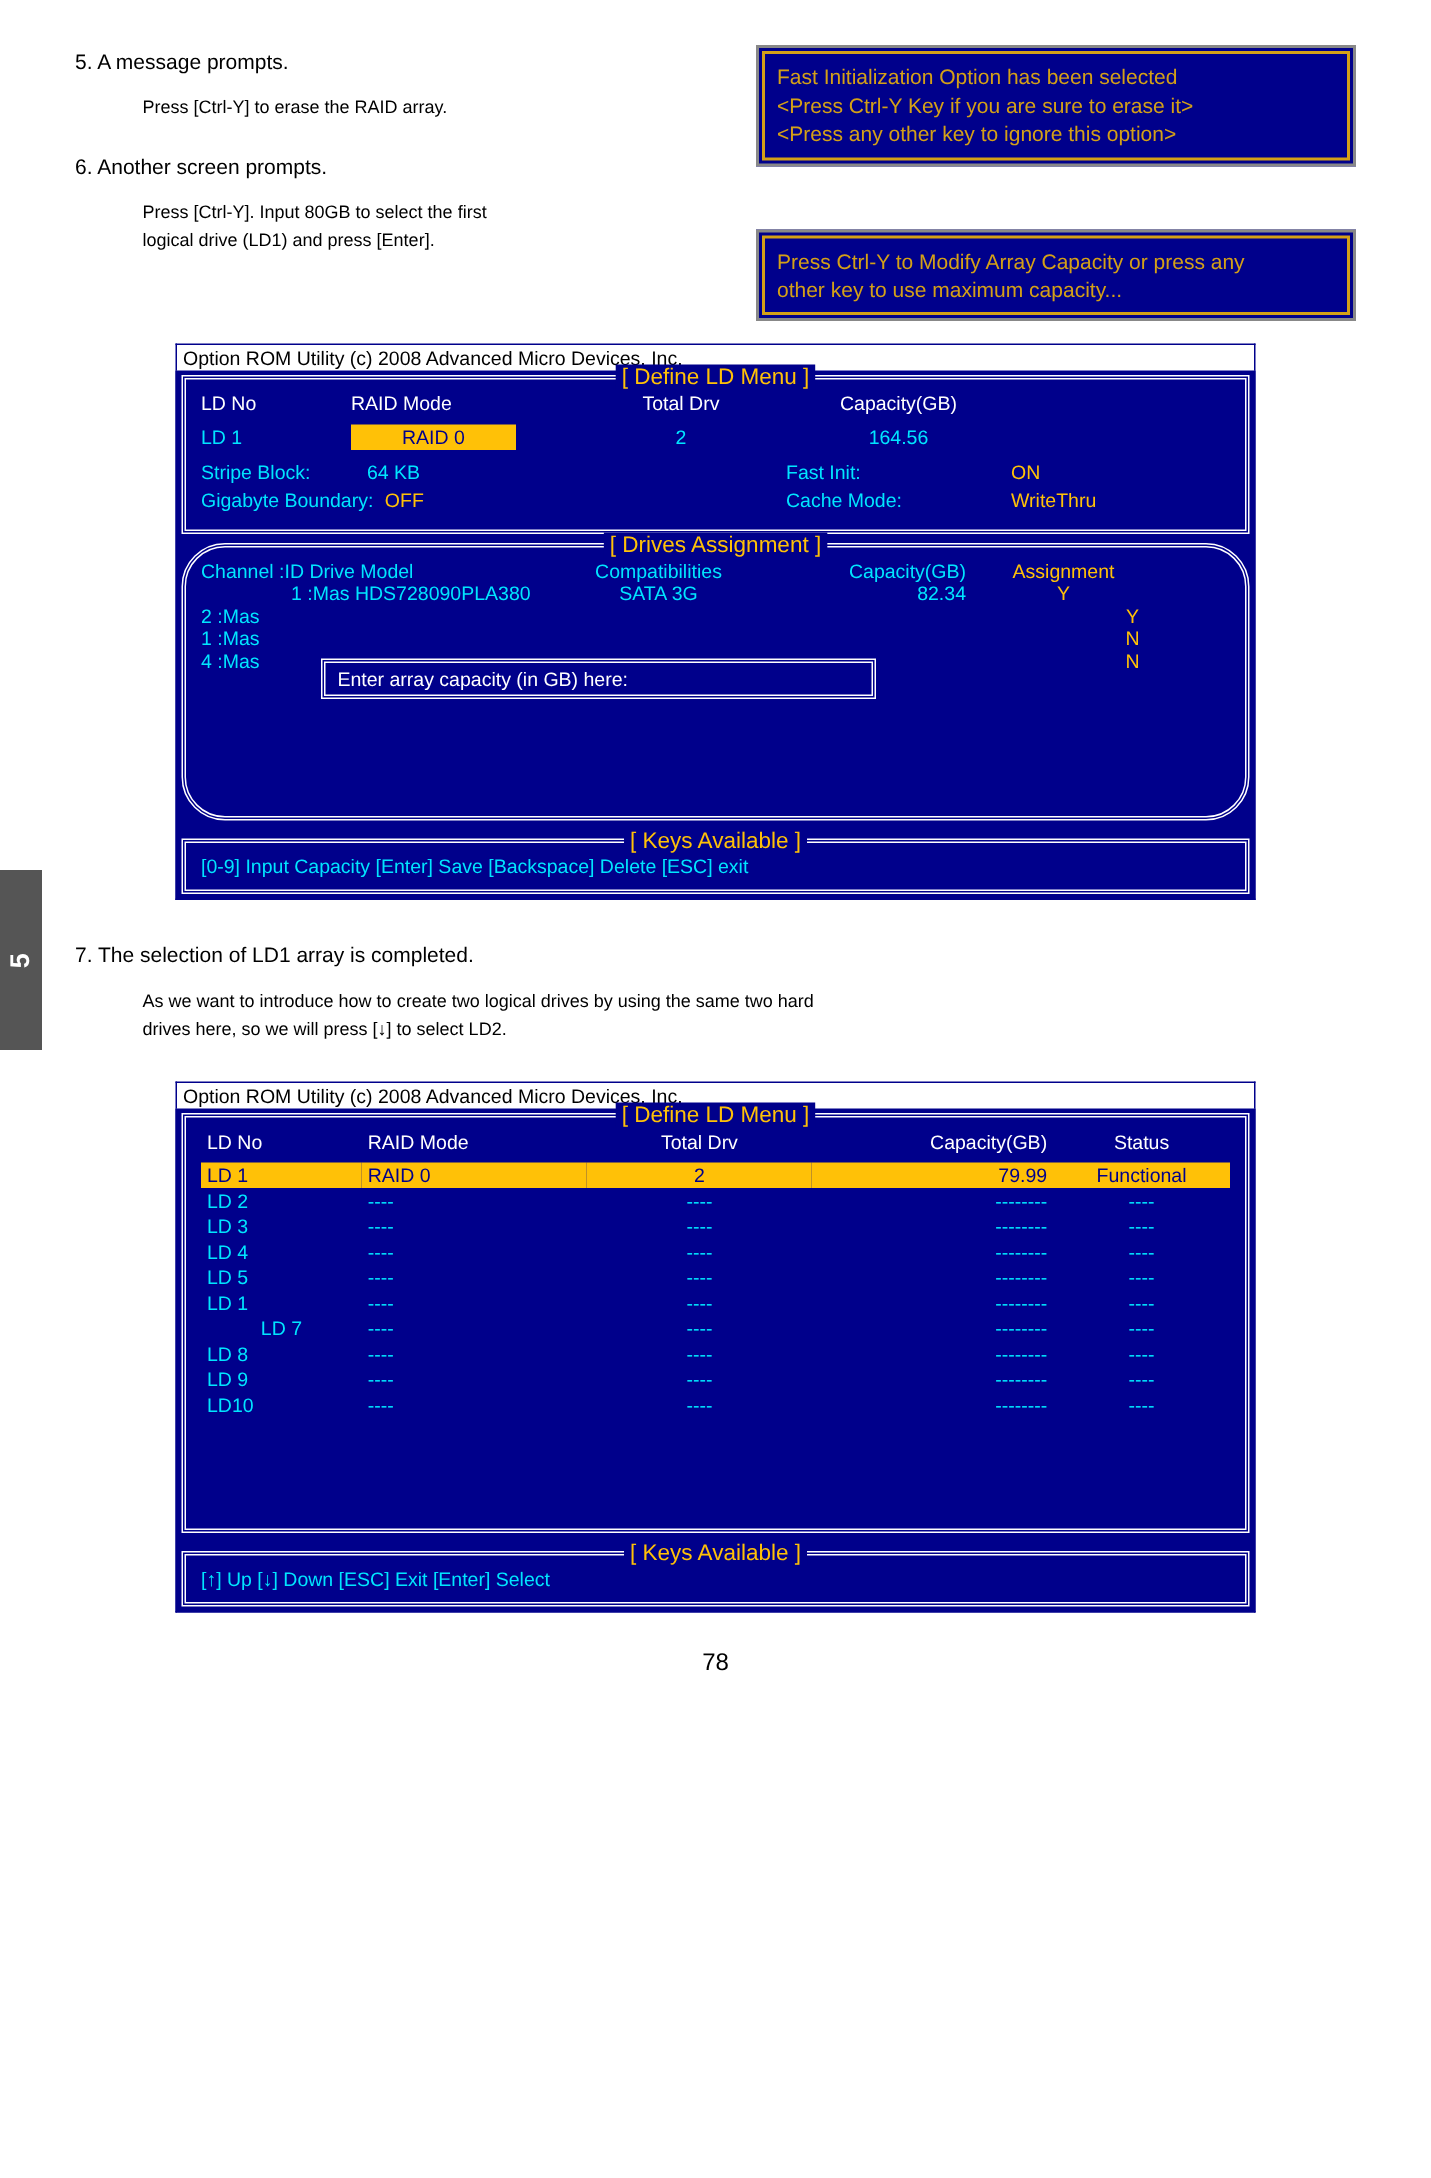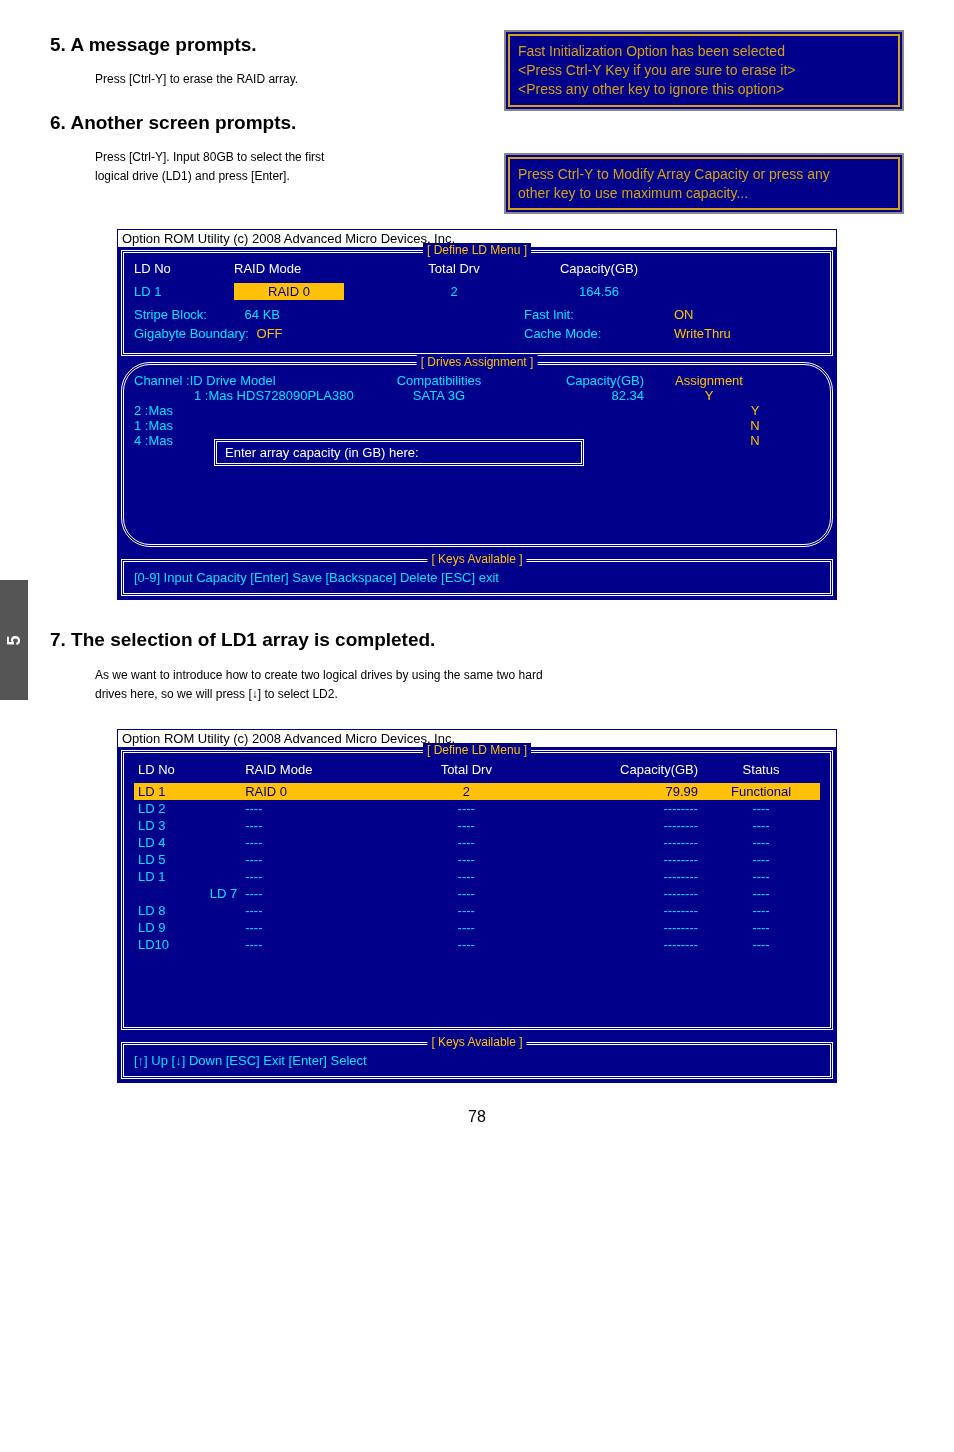--- a/index.html
+++ b/index.html
@@ -1,31 +1,31 @@
 <!DOCTYPE html>
 <html><head>
 <meta charset="utf-8">
 <style>
   * { box-sizing: border-box; margin: 0; padding: 0; }
   body { width: 954px; font-family: Arial, sans-serif; background: #fff; color: #000; padding: 30px 50px 30px 50px; position: relative; }
   .side-tab { position: absolute; left: 0; top: 580px; width: 28px; height: 120px; background: #555; color: #fff; font-size: 18px; font-weight: bold; display:flex; align-items:center; justify-content:center; }
   .side-tab span { transform: rotate(-90deg); }
-  .step { font-size: 19px; line-height: 1.6; margin-bottom: 10px; font-weight: bold; }
+  .step { font-size: 14px; line-height: 1.6; margin-bottom: 10px; }
   .step-indent { margin-left: 45px; font-size: 12px; line-height: 1.6; }
   .top-row { display: flex; justify-content: space-between; align-items: flex-start; gap: 18px; }
   .top-left { flex: 1; }
   .msgbox { background: #00008b; border: 2px solid #888; padding: 2px; width: 400px; }
   .msgbox-inner { border: 2px solid #d4a017; padding: 6px 8px; color: #d4a017; font-size: 14px; line-height: 1.35; }
   .msgbox2 { margin-top: 42px; }
   .bios { width: 720px; margin: 15px auto 25px auto; font-size: 13px; }
   .bios-title { background:#fff; color:#000; border:1px solid #00008b; border-bottom:none; padding:1px 4px; font-size:13px; }
   .bios-outer { background:#00008b; border:1px solid #00008b; border-top:none; padding:3px; }
   .bios-frame { border:3px double #fff; padding:8px 10px; position:relative; color:#fff; }
   .bios-frame + .bios-frame { margin-top:6px;border-radius:29px; }
-  .frame-label { position:absolute; top:-10px; left:50%; transform:translateX(-50%); background:#00008b; padding:0 4px; color:#ffc107; font-size:12px; white-space:nowrap; }
+  .frame-label { position:absolute; top:-10px; left:50%; transform:translateX(-50%); background:#00008b; padding:0 4px; color:#ffc107; font-size:15px; white-space:nowrap; }
   .hdr-row { display:flex; margin-bottom:8px; }
   .hdr-row .c1 { width:100px; }
   .hdr-row .c2 { width:150px; }
   .hdr-row .c3 { width:140px; text-align:center; }
   .hdr-row .c4 { width:150px; text-align:center; }
   .highlight { background:#ffc107; color:#00008b; padding:0 4px; }
   .stat-row { display:flex; margin-bottom:4px; }
   .lbl { color:#fff; }
   .val-cyan { color:#00e5ff; }
   .val-yel { color:#ffc107; }
@@ -208,21 +208,21 @@
               <td style="text-align: center;">----</td>
             </tr>
             <tr>
               <td style="text-align: left;">LD   1</td>
               <td style="text-align: left;">----</td>
               <td style="text-align: center;">----</td>
               <td style="text-align: right;">--------</td>
               <td style="text-align: center;">----</td>
             </tr>
             <tr>
-              <td style="text-align: right;">LD   7</td>
+              <td style="text-align: center;">LD   7</td>
               <td style="text-align: left;">----</td>
               <td style="text-align: center;">----</td>
               <td style="text-align: right;">--------</td>
               <td style="text-align: center;">----</td>
             </tr>
             <tr>
               <td style="text-align: left;">LD   8</td>
               <td style="text-align: left;">----</td>
               <td style="text-align: center;">----</td>
               <td style="text-align: right;">--------</td>

